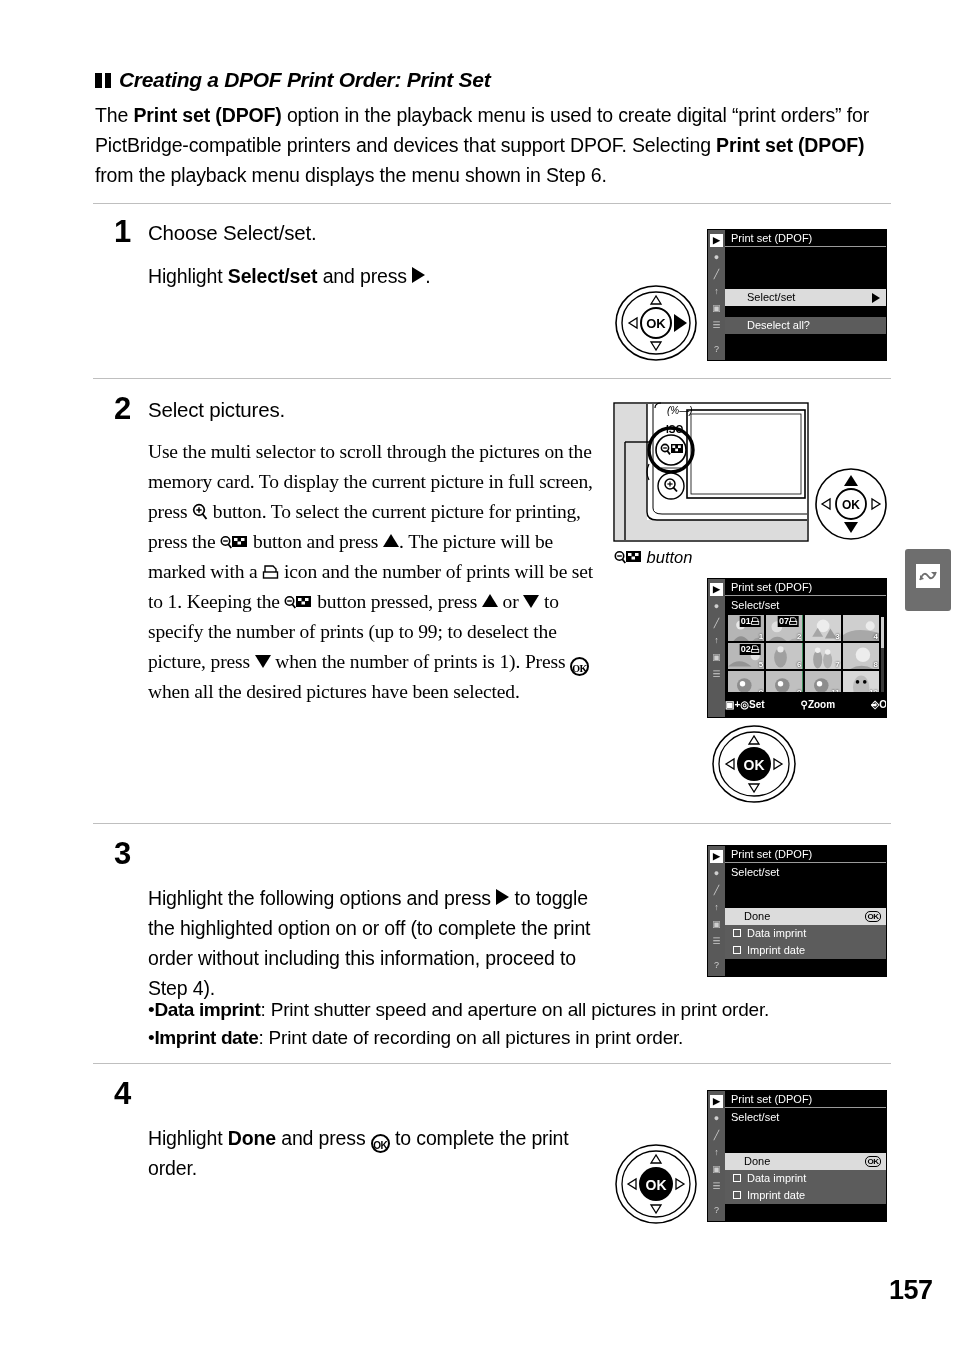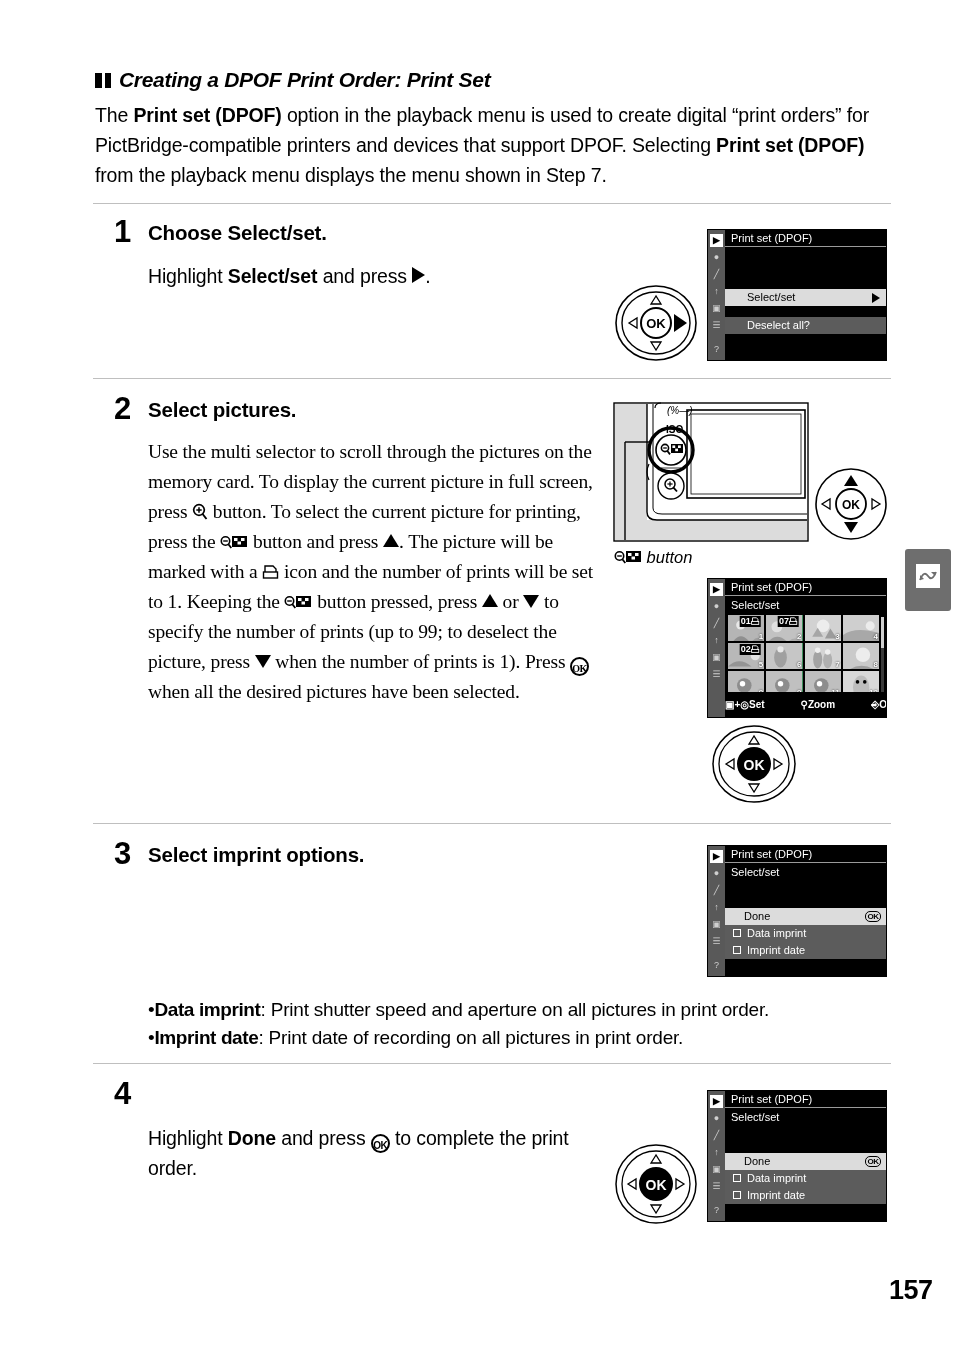--- a/index.html
+++ b/index.html
@@ -81,21 +81,21 @@
   .step-num {
     position: absolute;
     font-size: 31px;
     font-weight: bold;
     line-height: 1;
     letter-spacing: -1px;
   }
   .step-title {
     position: absolute;
     font-size: 20.5px;
-    font-weight: bold;
+    font-weight: normal;
     letter-spacing: -0.2px;
     white-space: nowrap;
   }
   .step-body {
     position: absolute;
     font-size: 19.5px;
     line-height: 30px;
     letter-spacing: -0.15px;
   }
   .step-body b { font-weight: bold; }
@@ -364,21 +364,21 @@
 </head>
 <body>
 
 <div class="page">
 
   <div class="section-heading">
     <span class="heading-mark"></span><span>Creating a DPOF Print Order: Print Set</span>
   </div>
 
   <div class="intro">
-    <span>The </span><b>Print set (DPOF)</b><span> option in the playback menu is used to create digital “print orders” for PictBridge-compatible printers and devices that support DPOF.  Selecting </span><b>Print set (DPOF)</b><span> from the playback menu displays the menu shown in Step 7.</span>
+    <span>The </span><b>Print set (DPOF)</b><span> option in the playback menu is used to create digital “print orders” for PictBridge-compatible printers and devices that support DPOF.  Selecting </span><b>Print set (DPOF)</b><span> from the playback menu displays the menu shown in Step 6.</span>
   </div>
 
   <div class="rule r1"></div>
   <div class="rule r2"></div>
   <div class="rule r3"></div>
   <div class="rule r4"></div>
 
   <div class="step-num" style="left:114px; top:216px;">1</div>
   <div class="step-title" style="left:148px; top:221px;">
     <span>Choose </span><span>Select/set.</span>
@@ -671,22 +671,24 @@
       <circle cx="44" cy="41" r="17" fill="#000"></circle>
       <text x="44" y="47" text-anchor="middle" font-family="Liberation Sans, sans-serif" font-size="14" font-weight="bold" fill="#fff">OK</text>
       <polygon points="44,13 39,21 49,21" fill="none" stroke="#000" stroke-width="1.3"></polygon>
       <polygon points="44,69 39,61 49,61" fill="none" stroke="#000" stroke-width="1.3"></polygon>
       <polygon points="16,41 24,36 24,46" fill="none" stroke="#000" stroke-width="1.3"></polygon>
       <polygon points="72,41 64,36 64,46" fill="none" stroke="#000" stroke-width="1.3"></polygon>
     </svg>
   </div>
 
   <div class="step-num" style="left:114px; top:838px;">3</div>
-  <div class="step-title" style="left:148px; top:843px;">Select imprint options.</div>
-
+
+  <div class="step-body" style="left:148px; top:883px; width:460px;">
+    <span>Highlight the following options and press </span><span class="g-tri-rt"></span><span> to toggle the highlighted option on or off (to complete the print order without including this information, proceed to Step 4).</span>
+  </div>
 
   <div class="bullet-line" style="left:148px; top:1023px;">
     •<b>Imprint date</b><span>: Print date of recording on all pictures in print order.</span>
   </div>
   <div class="bullet-line" style="left:148px; top:995px;">
     •<b>Data imprint</b><span>: Print shutter speed and aperture on all pictures in print order.</span>
   </div>
 
   <div class="lcd" style="left:707px; top:845px; width:180px; height:132px;">
     <div class="lcd-sidebar">

